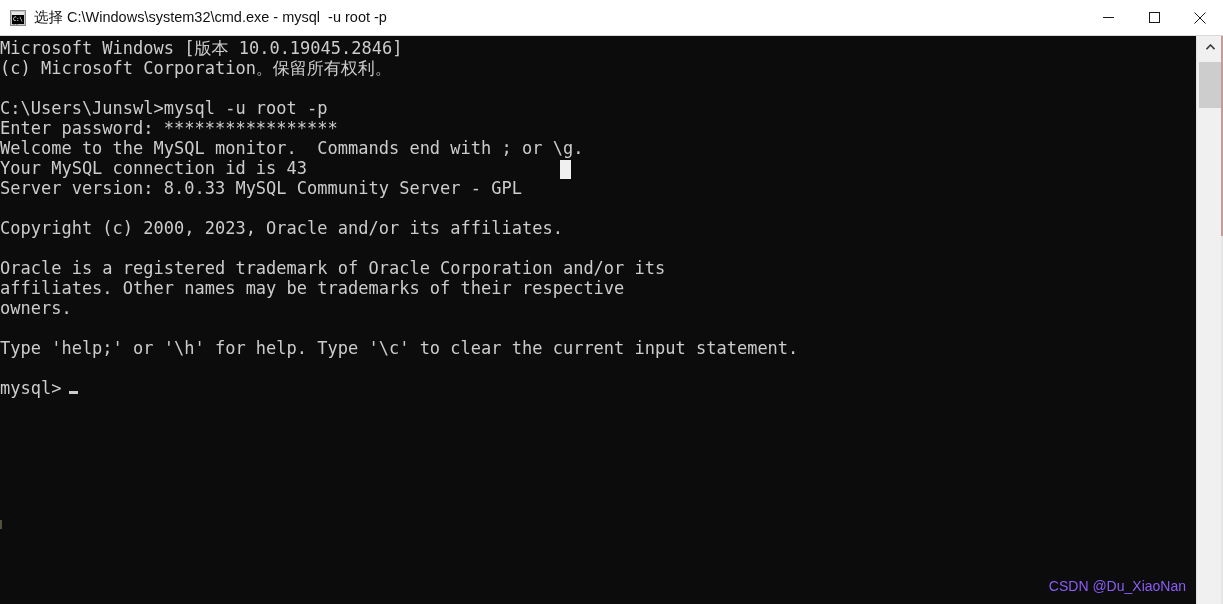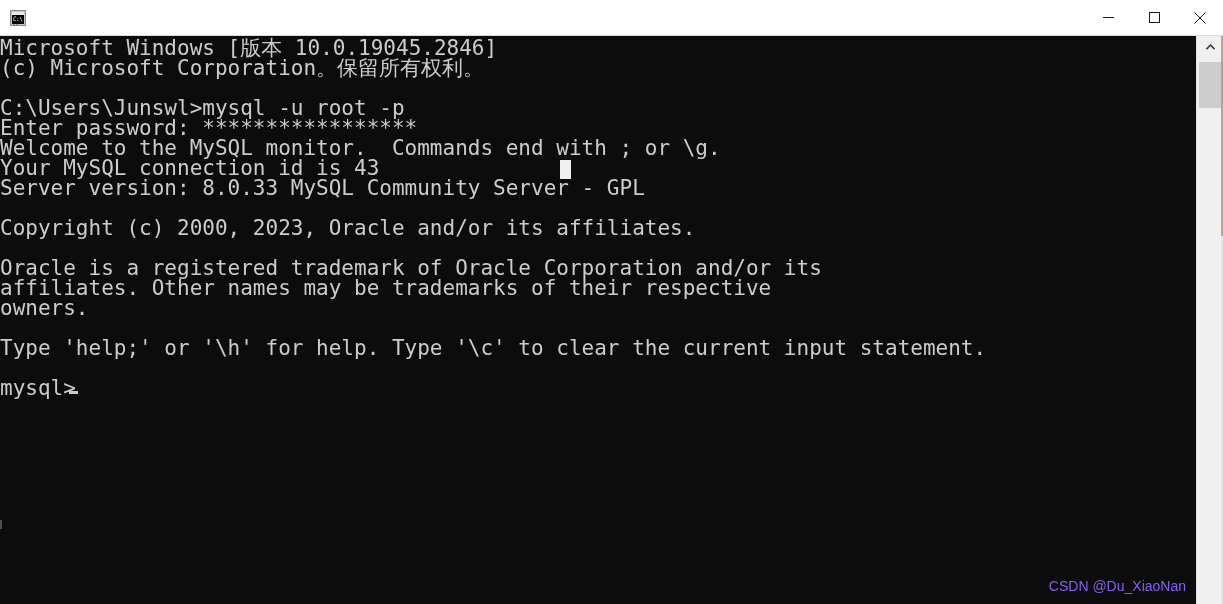--- a/index.html
+++ b/index.html
@@ -110,21 +110,21 @@
     background: #0c0c0c;
     overflow: hidden;
   }
 
   #term-text {
     position: absolute;
     left: 0px;
     top: 2px;
     margin: 0;
     font-family: "DejaVu Sans Mono", "Liberation Mono", monospace;
-    font-size: 21px;
+    font-size: 17px;
     line-height: 20px;
     color: #cccccc;
     white-space: pre;
     letter-spacing: 0px;
   }
 
   
   #block-cursor {
     position: absolute;
     left: 560px;
@@ -212,20 +212,21 @@
 <body>
 
 <div id="window">
 
   <div id="titlebar">
     <div id="app-icon">
       <div class="screen"></div>
       <div class="bar"><i></i><i></i></div>
       <div class="prompt">C:\</div>
     </div>
+    <div id="title-text">选择 C:\Windows\system32\cmd.exe - mysql  -u root -p</div>
 
     <div id="win-controls">
       <div class="win-btn">
         <svg width="11" height="11" viewBox="0 0 11 11" aria-hidden="true">
           <line x1="0" y1="5.5" x2="11" y2="5.5" stroke="#1a1a1a" stroke-width="1"></line>
         </svg>
       </div>
       <div class="win-btn">
         <svg width="11" height="11" viewBox="0 0 11 11" aria-hidden="true">
           <rect x="0.5" y="0.5" width="10" height="10" fill="none" stroke="#1a1a1a" stroke-width="1"></rect>

